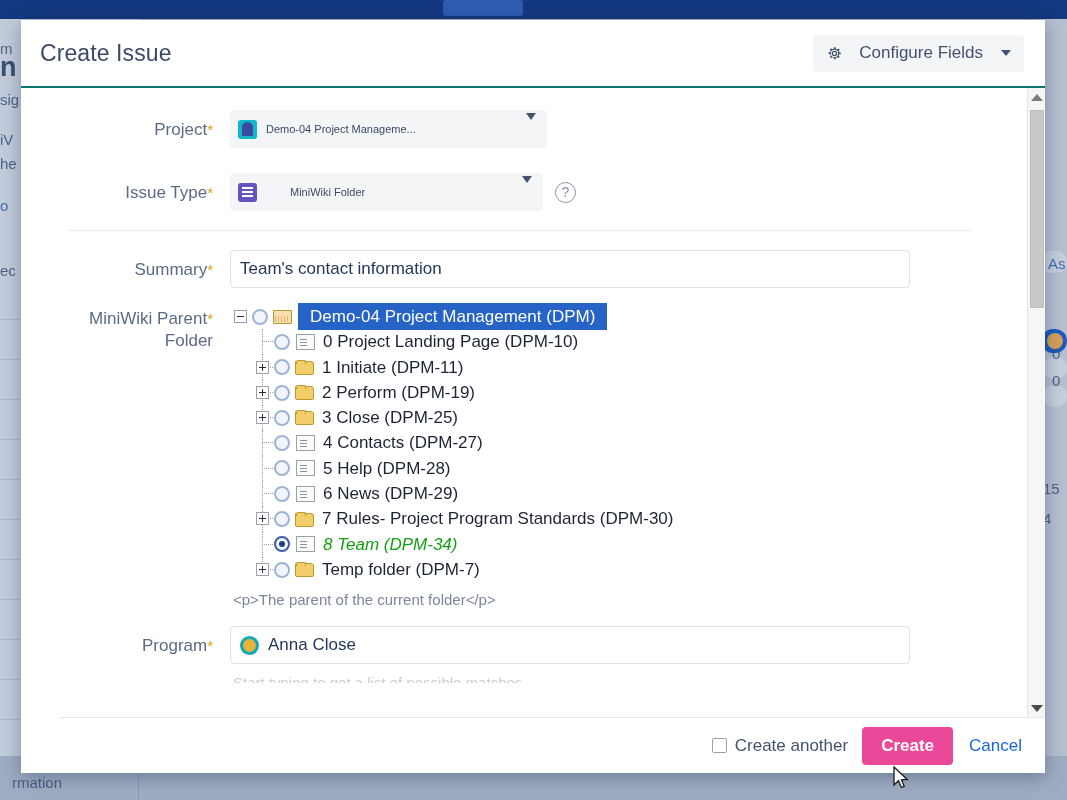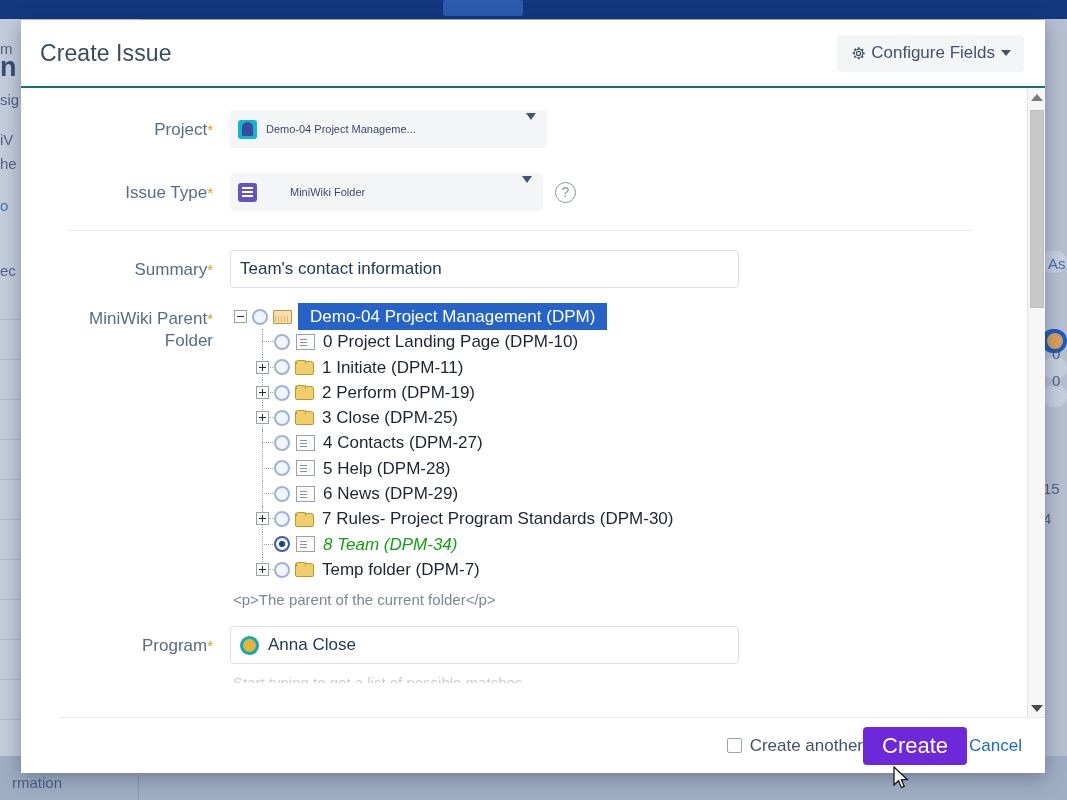--- a/index.html
+++ b/index.html
@@ -73,21 +73,21 @@
     height: 68px; flex: 0 0 68px;
     border-bottom: 2px solid #0f766e;
     display: flex; align-items: center;
     padding: 0 21px 0 19px;
   }
   #dialog-title {
     font-size: 23px; color: #3b4a68; font-weight: 400; letter-spacing: .1px;
   }
   #configure-fields-btn {
     margin-left: auto;
-    display: flex; align-items: center; gap: 4px;
+    display: flex; align-items: center; gap: 16px;
     background: #f4f5f7; border: none; border-radius: 4px;
     height: 37px; padding: 0 13px;
     color: #42526e; font-size: 17px;
     font-family: "Liberation Sans", sans-serif;
     cursor: pointer;
   }
   .gear {
     width: 17px; height: 17px; position: relative; display: inline-block;
   }
   .caret-sm {
@@ -151,21 +151,21 @@
     border: 1.6px solid #8993a4; color: #8993a4;
     font-size: 14px; line-height: 18px; text-align: center;
     margin-left: 12px; margin-top: 9px; cursor: pointer; flex: 0 0 21px;
   }
 
   #divider {
     height: 1px; background: #e6e8ef; margin: 19px 28px 19px 28px;
   }
 
   .text-input {
-    height: 38px; width: 509px;
+    height: 38px; width: 680px;
     background: #fff; border: 1.5px solid #dcdfe6; border-radius: 4px;
     padding: 0 9px; font-size: 17px; color: #253858;
     font-family: "Liberation Sans", sans-serif;
     display: flex; align-items: center;
   }
 
   
   .rep-avatar {
     width: 19px; height: 19px; border-radius: 50%;
     background: #13a8b8; flex: 0 0 19px; margin-right: 9px; position: relative;
@@ -288,33 +288,33 @@
   #sb-thumb {
     position: absolute; left: 2px; top: 22px; width: 14px; height: 198px;
     background: #c8c8c8; border: 1px solid #bdbdbd;
   }
 
   
   #modal-footer {
     flex: 0 0 56px; height: 56px;
     border-top: 1px solid #e6e8ef;
     display: flex; align-items: center; justify-content: flex-end;
-    padding-right: 21px; gap: 0; background: #fff; margin-left: 39px;
+    padding-right: 21px; gap: 14px; background: #fff; margin-left: 39px;
   }
   #create-another-wrap {
     display: flex; align-items: center; gap: 8px; cursor: pointer;
   }
   #create-another-box {
     width: 15px; height: 15px; border: 1.5px solid #9aa1ab; border-radius: 2px;
     background: #fff;
   }
   #create-another-label { font-size: 17px; color: #42526e; }
   #create-button {
-    background: #6d28d9; color: #fff; border: none; border-radius: 4px;
-    height: 38px; padding: 0 19px; font-size: 22px; font-weight: normal;
+    background: #ec4899; color: #fff; border: none; border-radius: 4px;
+    height: 38px; padding: 0 19px; font-size: 17px; font-weight: bold;
     font-family: "Liberation Sans", sans-serif; cursor: pointer;
   }
   #cancel-link {
     color: #1868d8; font-size: 17px; cursor: pointer; padding: 0 2px;
   }
 
   
   #cursor { position: absolute; left: 893px; top: 766px; width: 18px; height: 26px; }
 </style>
 </head>

